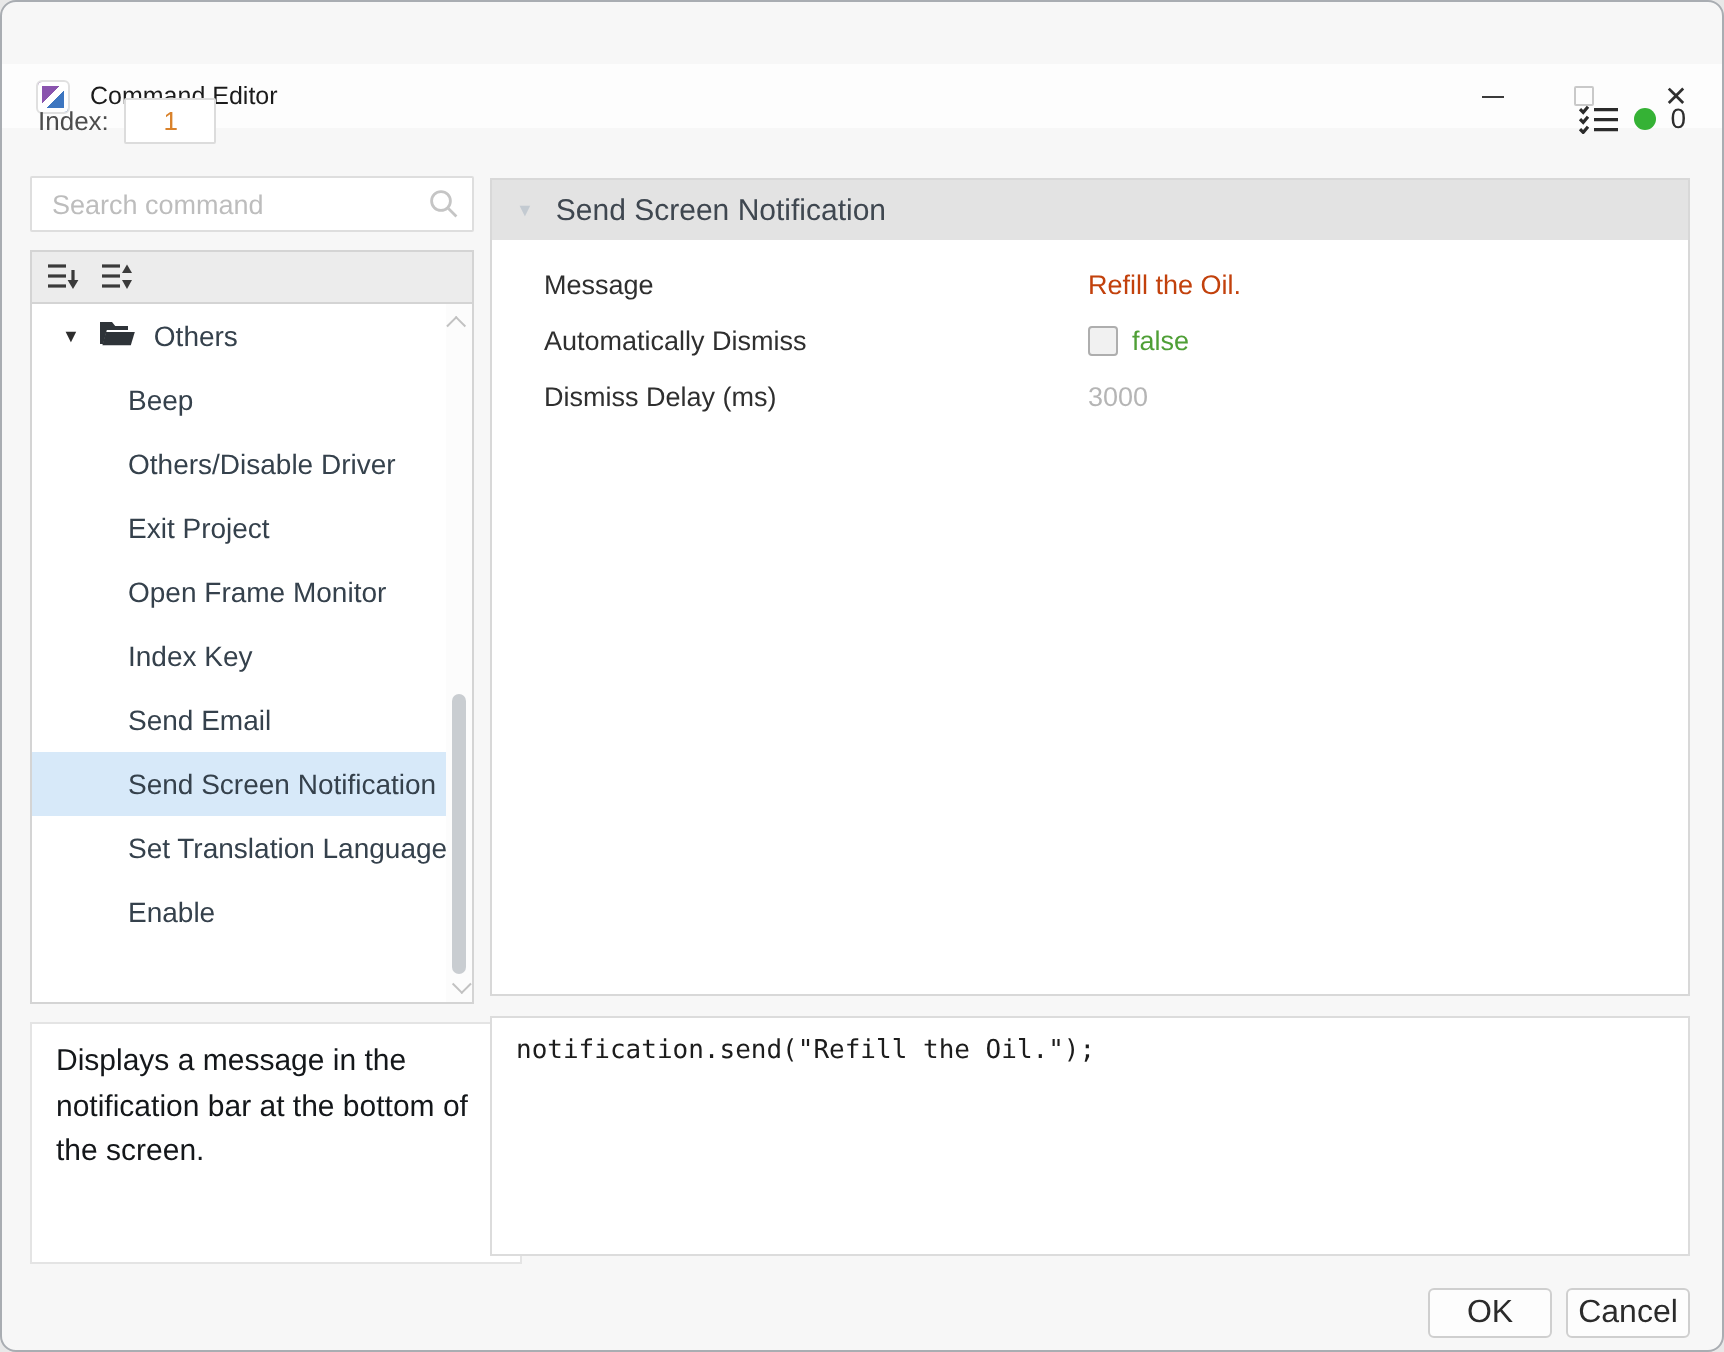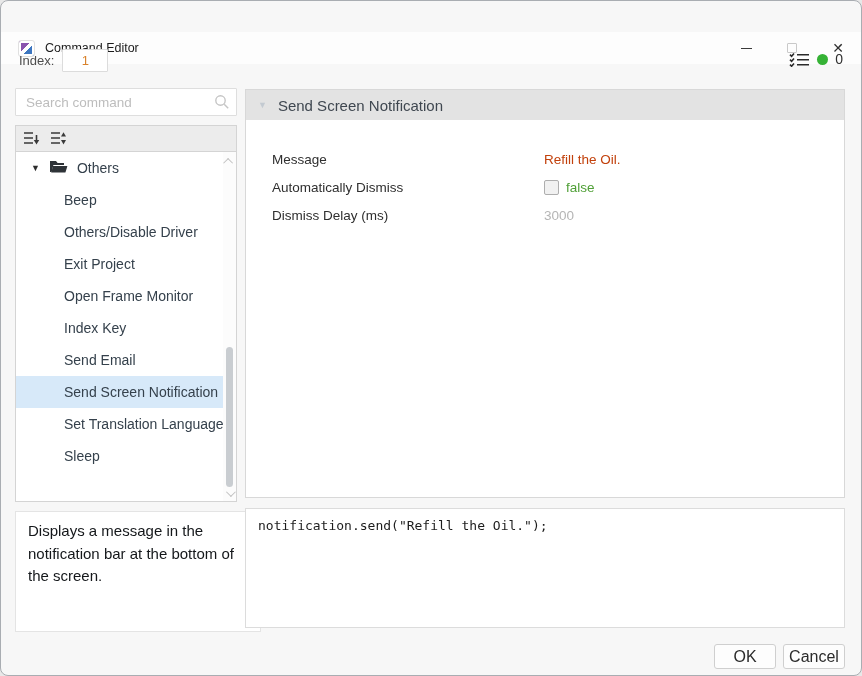--- a/index.html
+++ b/index.html
@@ -57,21 +57,21 @@
   .scroll-thumb { position:absolute; left:3px; width:7px; top:195px; height:140px; background:#c9cdd1; border-radius:4px; }
 
   .desc-box { position:absolute; top:510px; left:14px; width:246px; height:121px; background:#fff; border:1px solid #e4e4e4;
     padding:8px 12px; font-size:15px; line-height:1.5; color:#14171a; }
 
   
   .props-panel { position:absolute; top:88px; left:244px; width:600px; height:409px; background:#fff; border:1px solid #d8d8d8; }
   .props-header { height:30px; background:#e3e3e3; display:flex; align-items:center; padding-left:12px; }
   .collapse-tri { font-size:9px; color:#c3cad1; }
   .props-title { margin-left:11px; font-size:15px; color:#3f4750; }
-  .props-rows { padding-top:25px; }
+  .props-rows { padding-top:8px; }
   .prop-row { height:28px; display:flex; align-items:center; padding-left:26px; }
   .prop-label { width:272px; font-size:13.5px; color:#2f2f2f; }
   .prop-value { display:flex; align-items:center; font-size:13.5px; }
   .val-link { color:#c2410c; cursor:pointer; }
   .val-bool { color:#4f9f36; }
   .val-disabled { color:#b5b5b5; }
   .checkbox { width:15px; height:15px; border:1px solid #aeaeae; background:#f1f1f1; border-radius:2px; margin-right:7px; cursor:pointer; }
 
   .code-box { position:absolute; top:507px; left:244px; width:600px; height:120px; background:#fff; border:1px solid #dcdcdc;
     padding:9px 12px; font-family:"DejaVu Sans Mono", monospace; font-size:13px; color:#1c1c1c; white-space:pre; }
@@ -172,21 +172,21 @@
         <span>Others</span>
       </div>
       <div class="tree-row tree-item">Beep</div>
       <div class="tree-row tree-item">Others/Disable Driver</div>
       <div class="tree-row tree-item">Exit Project</div>
       <div class="tree-row tree-item">Open Frame Monitor</div>
       <div class="tree-row tree-item">Index Key</div>
       <div class="tree-row tree-item">Send Email</div>
       <div class="tree-row tree-item selected">Send Screen Notification</div>
       <div class="tree-row tree-item">Set Translation Language</div>
-      <div class="tree-row tree-item">Sleep</div>
+      <div class="tree-row tree-item">Enable</div>
 
       <div class="v-scroll">
         <span class="scroll-arrow up">
             <i class="chev up-c"></i>
           </span>
         <span class="scroll-thumb"></span>
         <span class="scroll-arrow down">
             <i class="chev down-c"></i>
           </span>
       </div>

